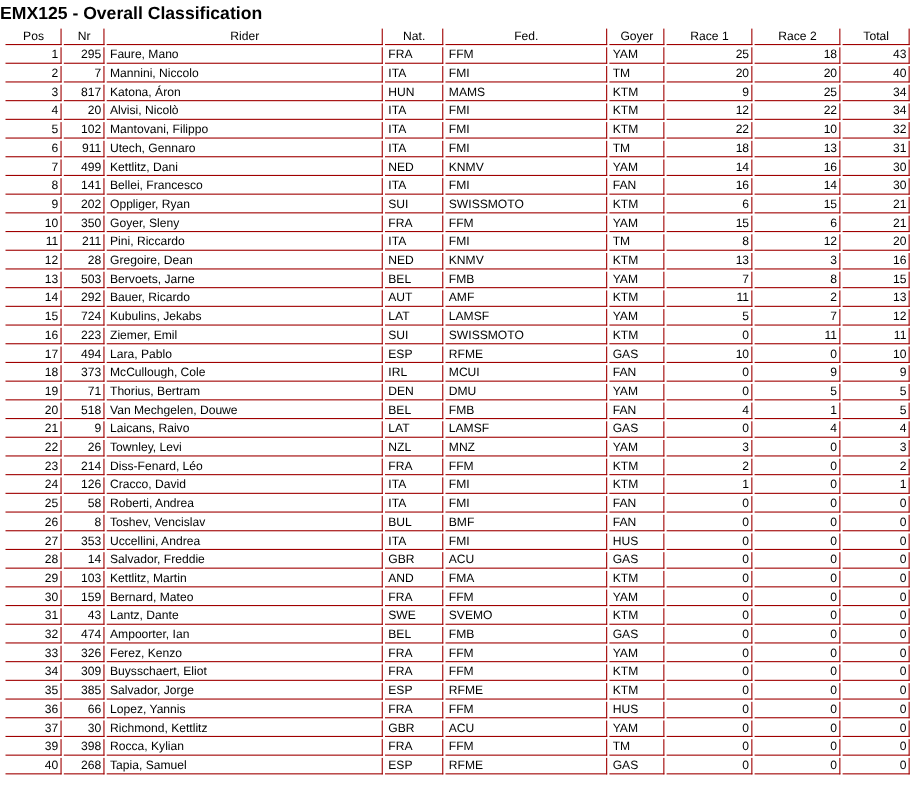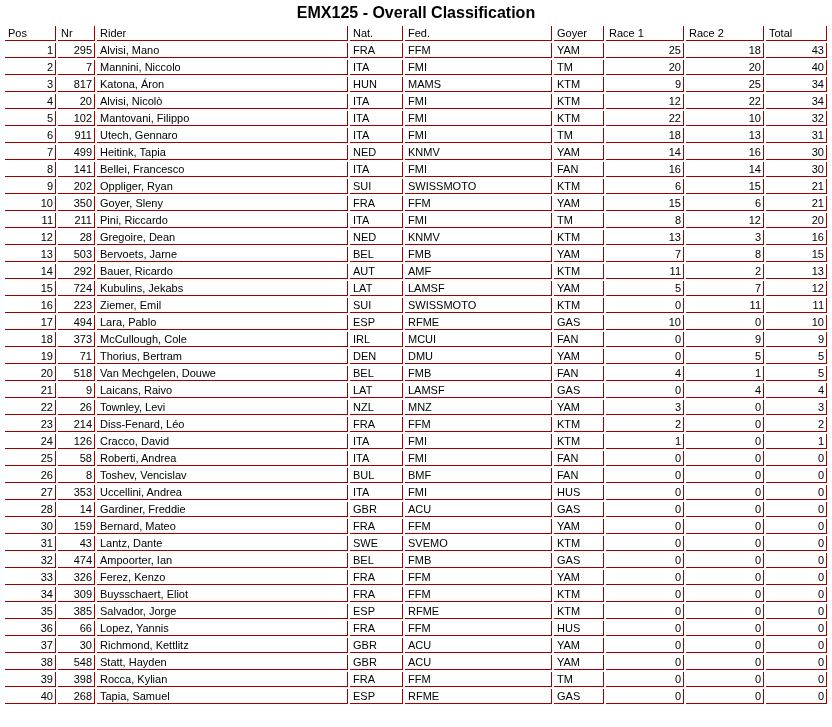--- a/index.html
+++ b/index.html
@@ -8,21 +8,21 @@
     background: #ffffff;
     width: 832px;
   }
   body {
     font-family: "Liberation Sans", sans-serif;
     color: #000000;
   }
   .title {
     margin: 4px 0 2px 0;
     width: 832px;
-    text-align: center;
+    text-align: left;
     font-size: 16px;
     font-weight: bold;
     white-space: nowrap;
   }
   table.results {
     margin-left: 3px;
     border-collapse: separate;
     border-spacing: 2px;
     table-layout: fixed;
     font-size: 11px;
@@ -33,21 +33,21 @@
     height: 15px;
     line-height: 13px;
     padding: 0 2px 0 3px;
     border-right: 1px solid #A00000;
     border-bottom: 1px solid #A00000;
     font-weight: normal;
     white-space: nowrap;
     overflow: hidden;
     text-align: left;
   }
-  table.results th { vertical-align: bottom; }
+  table.results th { vertical-align: bottom; text-align: center; }
   table.results .al-right { text-align: right; padding-right: 2px; }
   
   col.c0 { width: 51px; }
   col.c1 { width: 37px; }
   col.c2 { width: 251px; }
   col.c3 { width: 53px; }
   col.c4 { width: 147px; }
   col.c5 { width: 50px; }
   col.c6 { width: 78px; }
   col.c7 { width: 78px; }
@@ -80,21 +80,21 @@
         <th>Goyer</th>
         <th>Race 1</th>
         <th>Race 2</th>
         <th>Total</th>
       </tr>
   </thead>
   <tbody id="table-body">
       <tr>
         <td class="al-right">1</td>
         <td class="al-right">295</td>
-        <td>Alvisi, Mano</td>
+        <td>Faure, Mano</td>
         <td>FRA</td>
         <td>FFM</td>
         <td>YAM</td>
         <td class="al-right">25</td>
         <td class="al-right">18</td>
         <td class="al-right">43</td>
       </tr>
       <tr>
         <td class="al-right">2</td>
         <td class="al-right">7</td>
@@ -146,21 +146,21 @@
         <td>ITA</td>
         <td>FMI</td>
         <td>TM</td>
         <td class="al-right">18</td>
         <td class="al-right">13</td>
         <td class="al-right">31</td>
       </tr>
       <tr>
         <td class="al-right">7</td>
         <td class="al-right">499</td>
-        <td>Heitink, Tapia</td>
+        <td>Kettlitz, Dani</td>
         <td>NED</td>
         <td>KNMV</td>
         <td>YAM</td>
         <td class="al-right">14</td>
         <td class="al-right">16</td>
         <td class="al-right">30</td>
       </tr>
       <tr>
         <td class="al-right">8</td>
         <td class="al-right">141</td>
@@ -377,24 +377,35 @@
         <td>ITA</td>
         <td>FMI</td>
         <td>HUS</td>
         <td class="al-right">0</td>
         <td class="al-right">0</td>
         <td class="al-right">0</td>
       </tr>
       <tr>
         <td class="al-right">28</td>
         <td class="al-right">14</td>
-        <td>Gardiner, Freddie</td>
+        <td>Salvador, Freddie</td>
         <td>GBR</td>
         <td>ACU</td>
         <td>GAS</td>
+        <td class="al-right">0</td>
+        <td class="al-right">0</td>
+        <td class="al-right">0</td>
+      </tr>
+      <tr>
+        <td class="al-right">29</td>
+        <td class="al-right">103</td>
+        <td>Kettlitz, Martin</td>
+        <td>AND</td>
+        <td>FMA</td>
+        <td>KTM</td>
         <td class="al-right">0</td>
         <td class="al-right">0</td>
         <td class="al-right">0</td>
       </tr>
       <tr>
         <td class="al-right">30</td>
         <td class="al-right">159</td>
         <td>Bernard, Mateo</td>
         <td>FRA</td>
         <td>FFM</td>
@@ -474,31 +485,20 @@
         <td class="al-right">30</td>
         <td>Richmond, Kettlitz</td>
         <td>GBR</td>
         <td>ACU</td>
         <td>YAM</td>
         <td class="al-right">0</td>
         <td class="al-right">0</td>
         <td class="al-right">0</td>
       </tr>
       <tr>
-        <td class="al-right">38</td>
-        <td class="al-right">548</td>
-        <td>Statt, Hayden</td>
-        <td>GBR</td>
-        <td>ACU</td>
-        <td>YAM</td>
-        <td class="al-right">0</td>
-        <td class="al-right">0</td>
-        <td class="al-right">0</td>
-      </tr>
-      <tr>
         <td class="al-right">39</td>
         <td class="al-right">398</td>
         <td>Rocca, Kylian</td>
         <td>FRA</td>
         <td>FFM</td>
         <td>TM</td>
         <td class="al-right">0</td>
         <td class="al-right">0</td>
         <td class="al-right">0</td>
       </tr>

